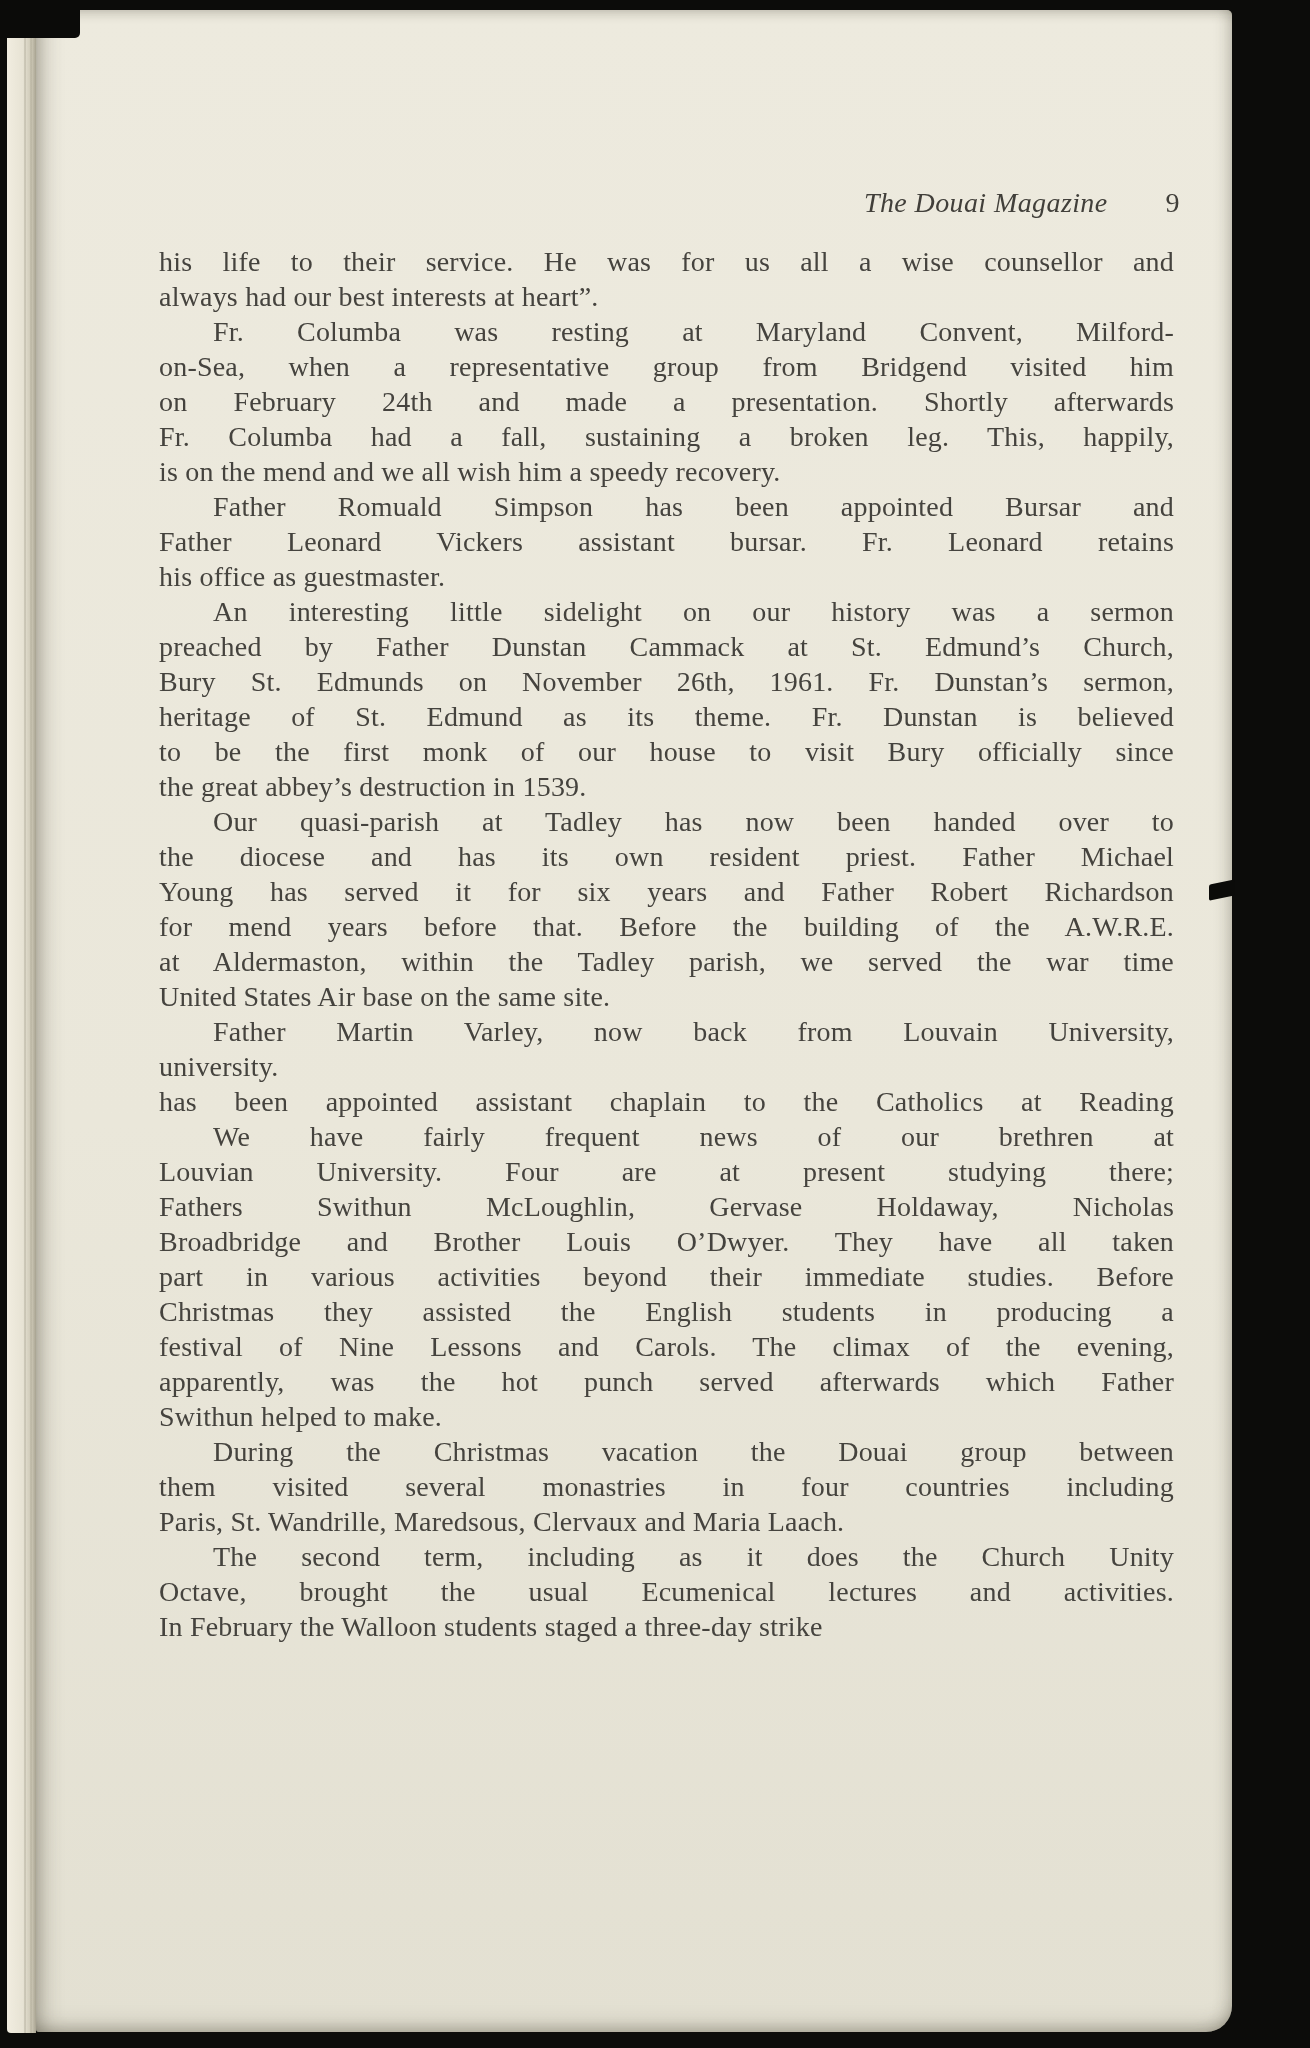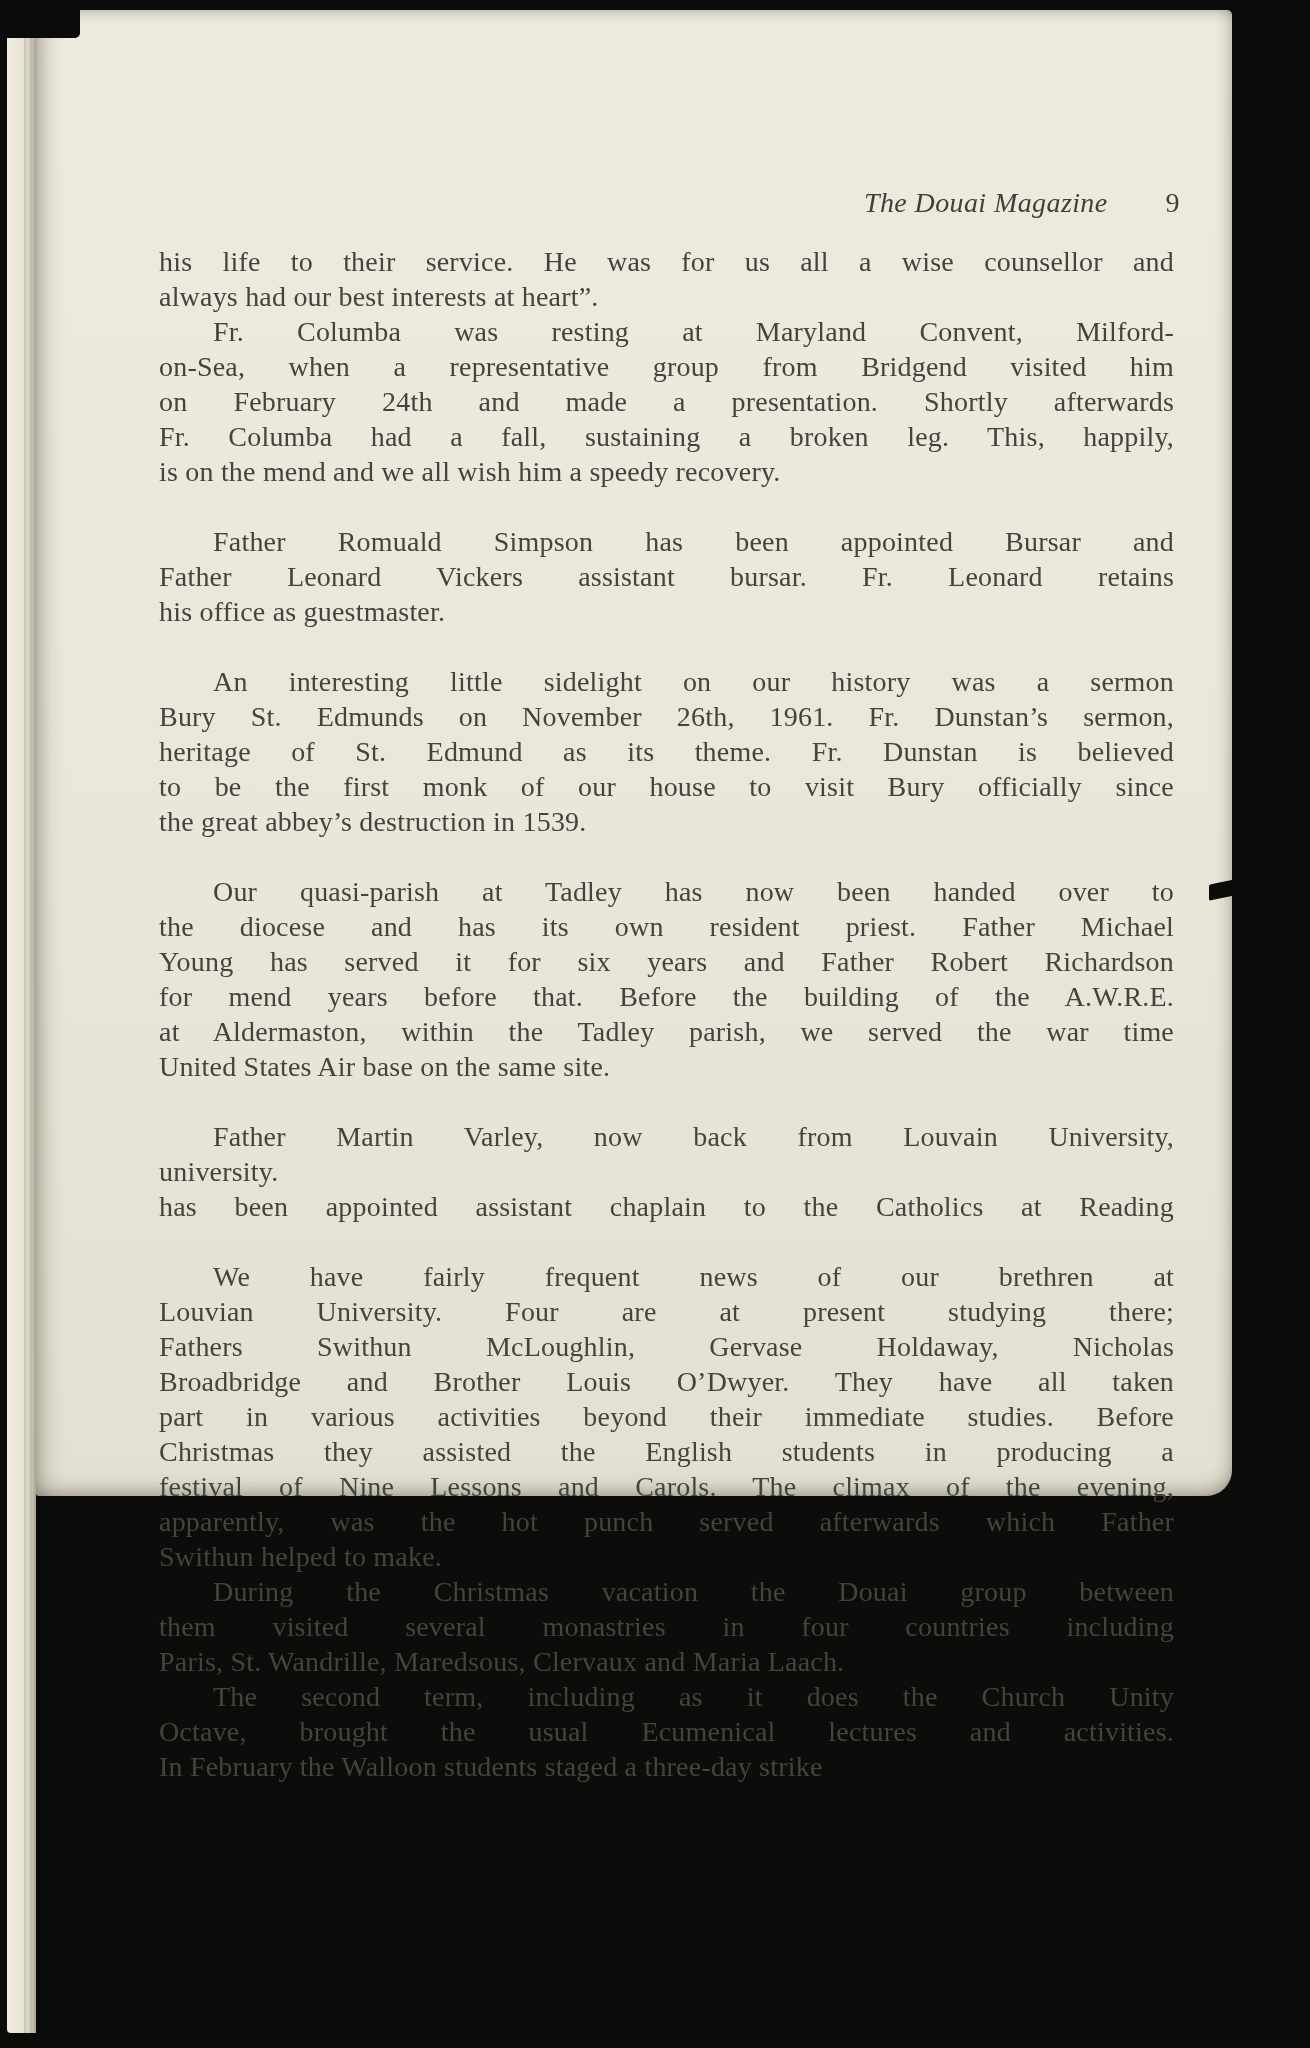--- a/index.html
+++ b/index.html
@@ -21,21 +21,21 @@
     background:
       linear-gradient(90deg, rgba(0,0,0,0) 17px, rgba(110,105,85,.38) 18px, rgba(0,0,0,0) 19px, rgba(0,0,0,0) 23px, rgba(110,105,85,.30) 24px, rgba(0,0,0,0) 25px),
       linear-gradient(90deg, #f1ede0 0%, #e7e3d4 55%, #ccc7b5 85%, #a8a391 100%);
     border-radius: 4px 0 0 4px;
   }
 
   
   .page {
     position: absolute;
     left: 36px; top: 10px;
-    width: 1196px; height: 1486px;
+    width: 1196px; height: 2022px;
     background: linear-gradient(180deg, #edeade 0%, #eae7da 55%, #e3e0d2 100%);
     border-radius: 2px 5px 26px 3px;
     box-shadow:
       inset 16px 0 24px -14px rgba(60,55,40,.45),
       inset -10px 0 18px -10px rgba(60,55,40,.32),
       inset 0 -14px 22px -12px rgba(60,55,40,.38),
       inset 0 10px 14px -10px rgba(60,55,40,.22);
   }
 
   
@@ -73,21 +73,21 @@
 
   .text-block {
     position: absolute;
     left: 123px; top: 234px;
     width: 1015px;
     font-size: 28px;
     line-height: 35px;
     color: #45433e;
     letter-spacing: .2px;
   }
-  .para.gap { margin-top: 35px; }
+  .para.gap { }
   .line {
     min-height: 35px;
     text-align: justify;
     text-align-last: justify;
     white-space: normal;
   }
   .line.last { text-align-last: left; }
   .line.indent { text-indent: 54px; }
   .it { font-style: italic; }
 </style>
@@ -117,20 +117,21 @@
           <div class="line">Fr. Columba had a fall, sustaining a broken leg. This, happily,</div>
           <div class="line last">is on the mend and we all wish him a speedy recovery.</div>
         </div>
         <div class="para gap">
           <div class="line indent">Father Romuald Simpson has been appointed Bursar and</div>
           <div class="line">Father Leonard Vickers assistant bursar. Fr. Leonard retains</div>
           <div class="line last">his office as guestmaster.</div>
         </div>
         <div class="para gap">
           <div class="line indent">An interesting little sidelight on our history was a sermon</div>
+          <div class="line">preached by Father Dunstan Cammack at St. Edmund’s Church,</div>
           <div class="line">Bury St. Edmunds on November 26th, 1961. Fr. Dunstan’s sermon,</div>
           <div class="line">heritage of St. Edmund as its theme. Fr. Dunstan is believed</div>
           <div class="line">to be the first monk of our house to visit Bury officially since</div>
           <div class="line last">the great abbey’s destruction in 1539.</div>
         </div>
         <div class="para gap">
           <div class="line indent">Our quasi-parish at Tadley has now been handed over to</div>
           <div class="line">the diocese and has its own resident priest. Father Michael</div>
           <div class="line">Young has served it for six years and Father Robert Richardson</div>
           <div class="line">for mend years before that. Before the building of the A.W.R.E.</div>

